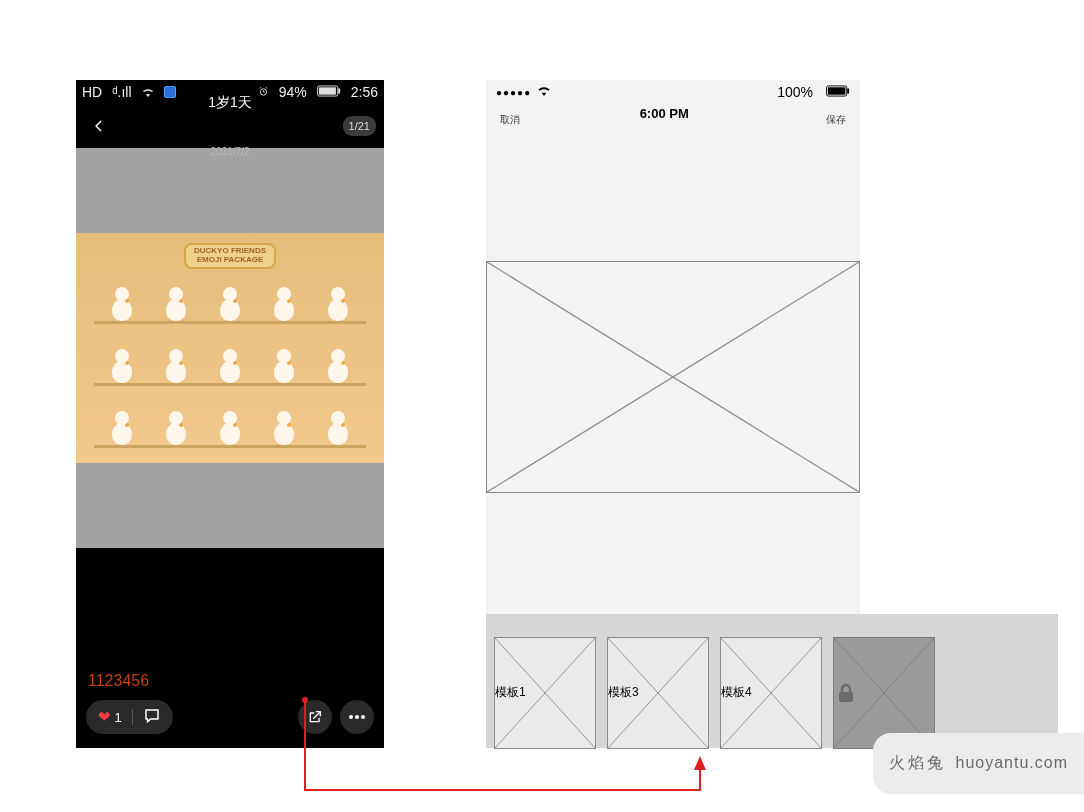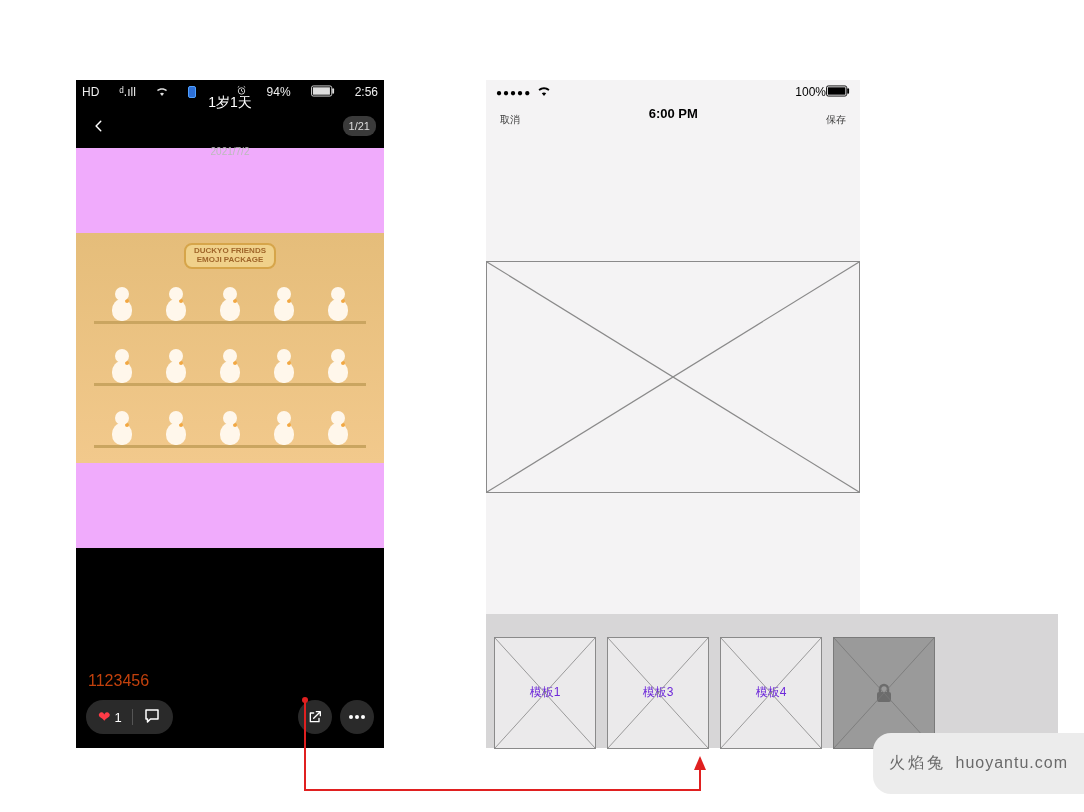--- a/index.html
+++ b/index.html
@@ -19,24 +19,24 @@
     width: 308px;
     height: 668px;
     background: #000;
     color: #fff;
     overflow: hidden;
   }
   .statusbar-dark {
     height: 24px;
     display: flex;
     align-items: center;
-    font-size: 12px;
+    font-size: 14px;
     padding: 0 6px;
     box-sizing: border-box;
-    gap: 20px;
+    gap: 10px;
     color: #eee;
     text-align: right;
   }
   .spacer { flex: 1; }
   .navbar-dark {
     height: 44px;
     position: relative;
     display: flex;
     align-items: center;
     justify-content: center;
@@ -67,21 +67,21 @@
     padding: 4px 6px;
     border-radius: 9px;
     color: #ddd;
   }
   .photo-area {
     width: 100%;
     height: 400px;
     display: flex;
     align-items: center;
     justify-content: flex-end;
-    background: #f0abfc;
+    background: #a3a3a3;
   }
   .photo-content {
     width: 100%;
     height: 230px;
     background: linear-gradient(180deg, #e5bd7a 0%, #f2c98c 100%);
     position: relative;
     overflow: hidden;
   }
   .shelf-sign {
     position: absolute;
@@ -243,23 +243,23 @@
     box-sizing: border-box;
   }
   .template-cell {
     width: 100px;
     height: 110px;
     position: relative;
     border: 1px solid #8a8a8a;
     background: #ebeaeb;
     display: flex;
     align-items: center;
-    justify-content: center;
+    justify-content: flex-start;
     font-size: 12px;
-    color: #6d28d9;
+    color: #000000;
     margin-top: 23px;
   }
   .template-cell svg.diag {
     position: absolute;
     inset: 0;
     width: 100%;
     height: 100%;
   }
   .template-cell.locked {
     background: #9a9a9a;
@@ -396,21 +396,21 @@
 
 <div class="screen-right">
   <div class="statusbar-light">
     <span class="dots">●●●●●</span>
     <span style="margin-left:6px">
       <svg width="14" height="11" viewBox="0 0 24 20">
           <path d="M12 20l4-5c-2.2-1.8-5.8-1.8-8 0l4 5zM2 8c5.5-5 14.5-5 20 0l-2 2.5c-4.4-4-11.6-4-16 0L2 8z" fill="#000"></path>
         </svg>
     </span>
     <span class="time">6:00 PM</span>
-    <span style="font-size:12px;font-weight:400;margin-right:0">100%</span>
+    <span style="font-size:14px;font-weight:400;margin-right:13px">100%</span>
     <span>
       <svg class="battery-svg" viewBox="0 0 26 12">
           <rect x="0.5" y="0.5" width="22" height="11" rx="2" fill="none" stroke="#000"></rect>
           <rect x="2" y="2" width="19" height="8" fill="#000"></rect>
           <rect x="23" y="3" width="2" height="6" rx="1" fill="#000"></rect>
         </svg>
     </span>
   </div>
 
   <div class="navbar-light">

